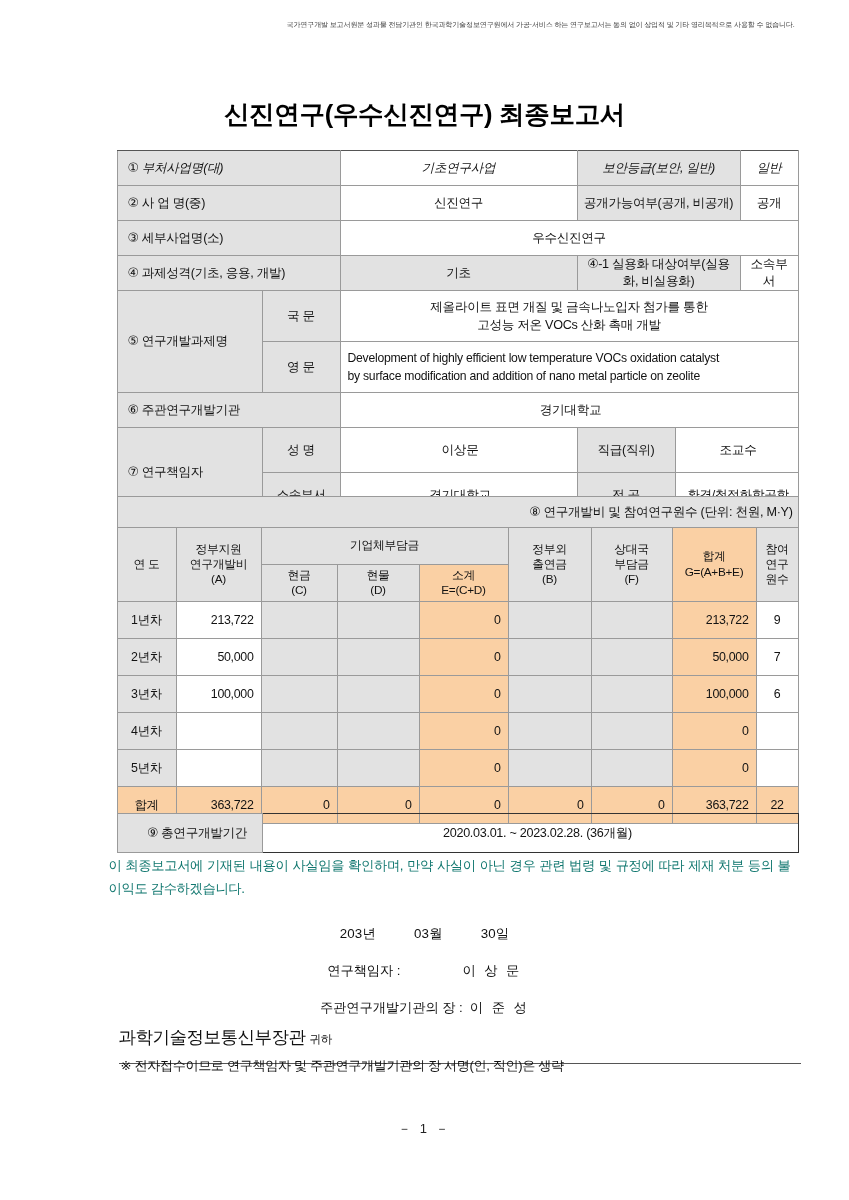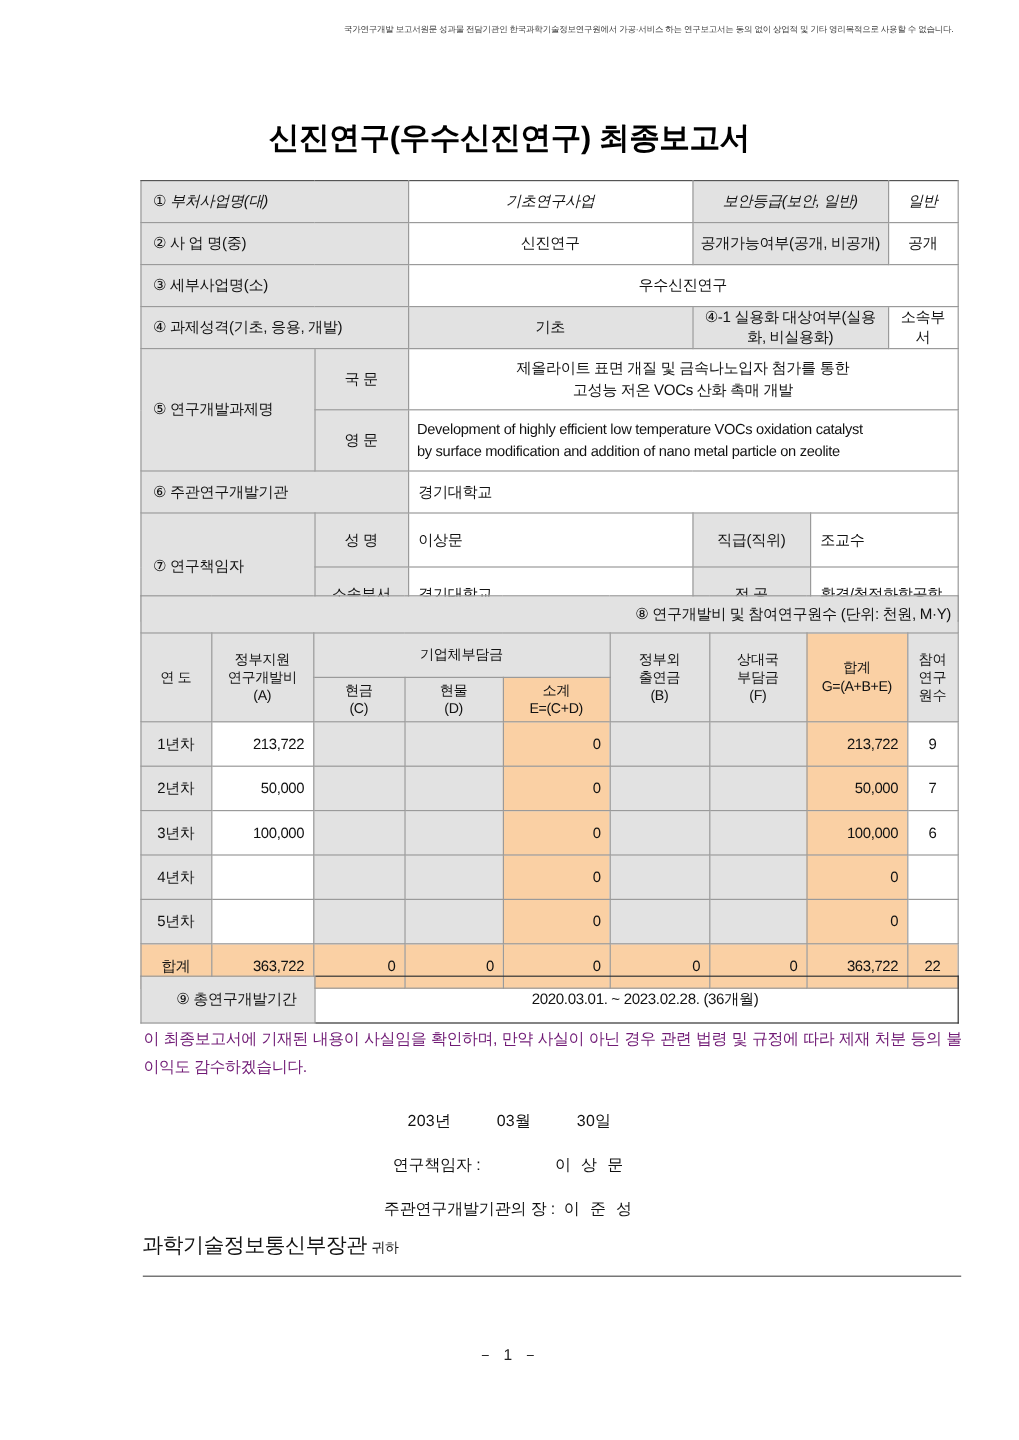--- a/index.html
+++ b/index.html
@@ -70,21 +70,21 @@
   .sheet td.lbl {
     background: #e2e2e2;
     text-align: left;
     padding-left: 10px;
   }
   .sheet td.lbl-c {
     background: #e2e2e2;
     text-align: center;
   }
   .sheet td.val-l {
-    text-align: left;
+    text-align: center;
     padding-left: 8px;
   }
   .sheet td.tall2 { height: 44px; }
   .sheet td.tall-title { height: 50px; line-height: 1.45; }
   .sheet td.eng {
     text-align: left;
     padding-left: 7px;
     font-size: 12.2px;
     letter-spacing: -0.25px;
     line-height: 1.5;
@@ -173,27 +173,27 @@
   .period td.lbl {
     background: #e2e2e2;
   }
   .period td.box {
     border: 1.6px solid #333;
   }
 
   
   .declare {
     position: absolute;
-    left: 87px;
+    left: 76px;
     top: 855px;
     width: 682px;
     font-size: 13.3px;
     line-height: 1.72;
     letter-spacing: -0.35px;
-    color: #701a75;
+    color: #0f766e;
     text-align: justify;
   }
 
   
   .sig-date {
     position: absolute;
     top: 925px;
     left: 0;
     right: 0;
     text-align: center;
@@ -487,16 +487,17 @@
   </div>
 
   <div class="sig-row" id="sig-org">
     <span class="lab">주관연구개발기관의 장 :</span>&nbsp;&nbsp;<span class="nm">이 준 성</span>
   </div>
 
   <div class="addressee">
     <span class="big">과학기술정보통신부장관</span><span class="small">귀하</span>
   </div>
 
+  <div class="footnote">※ 전자접수이므로 연구책임자 및 주관연구개발기관의 장 서명(인, 직인)은 생략</div>
 
   <div class="pageno">－ 1 －</div>
 
 </div>
 
 </body></html>

